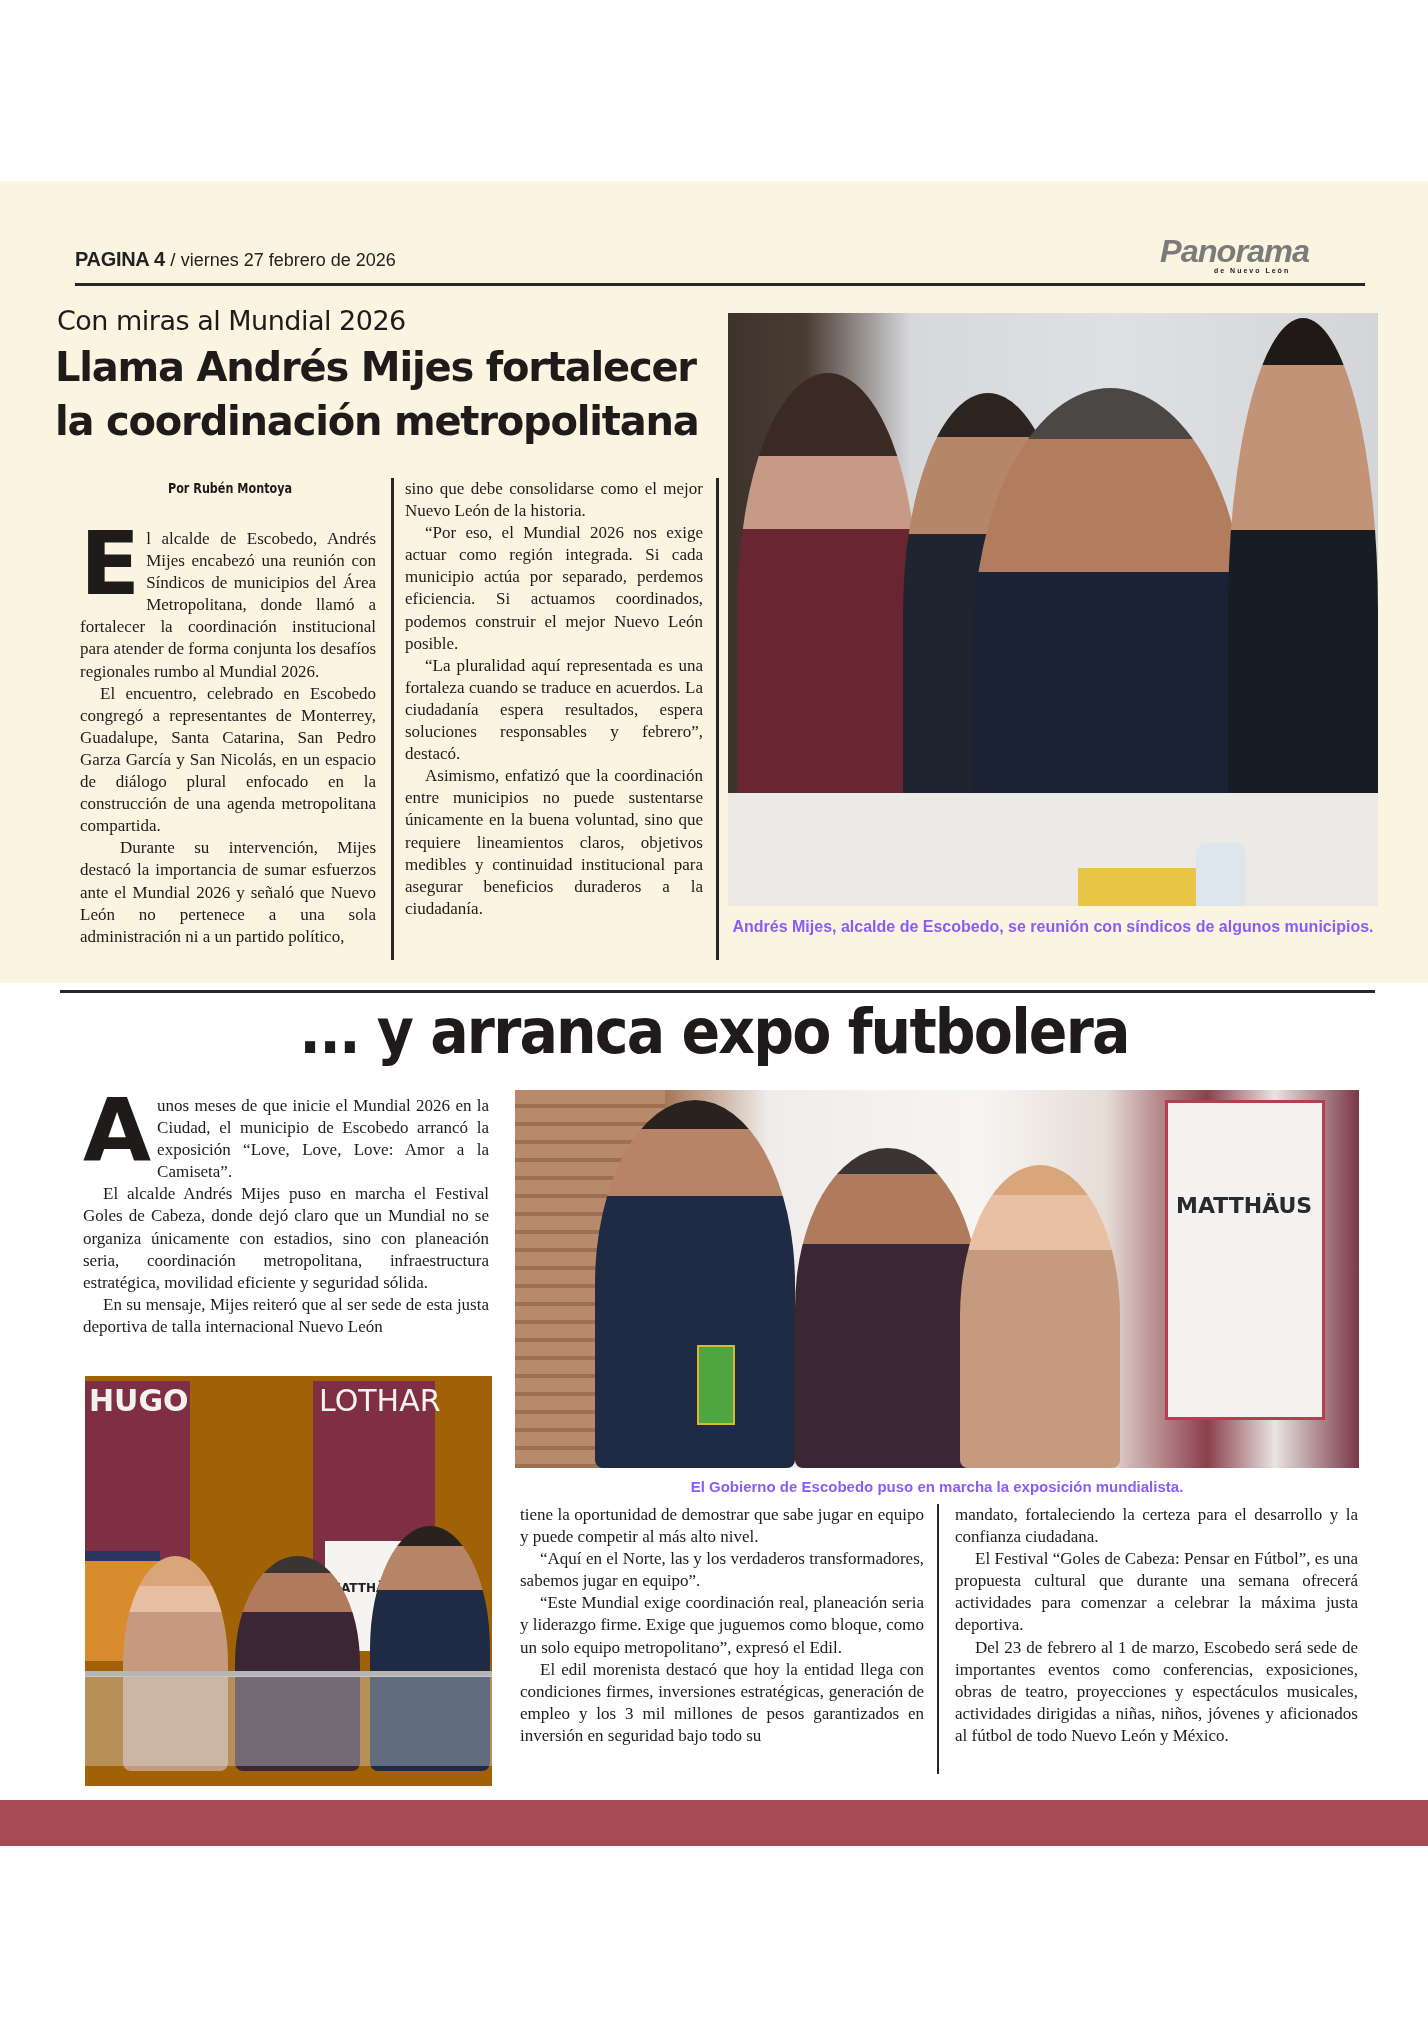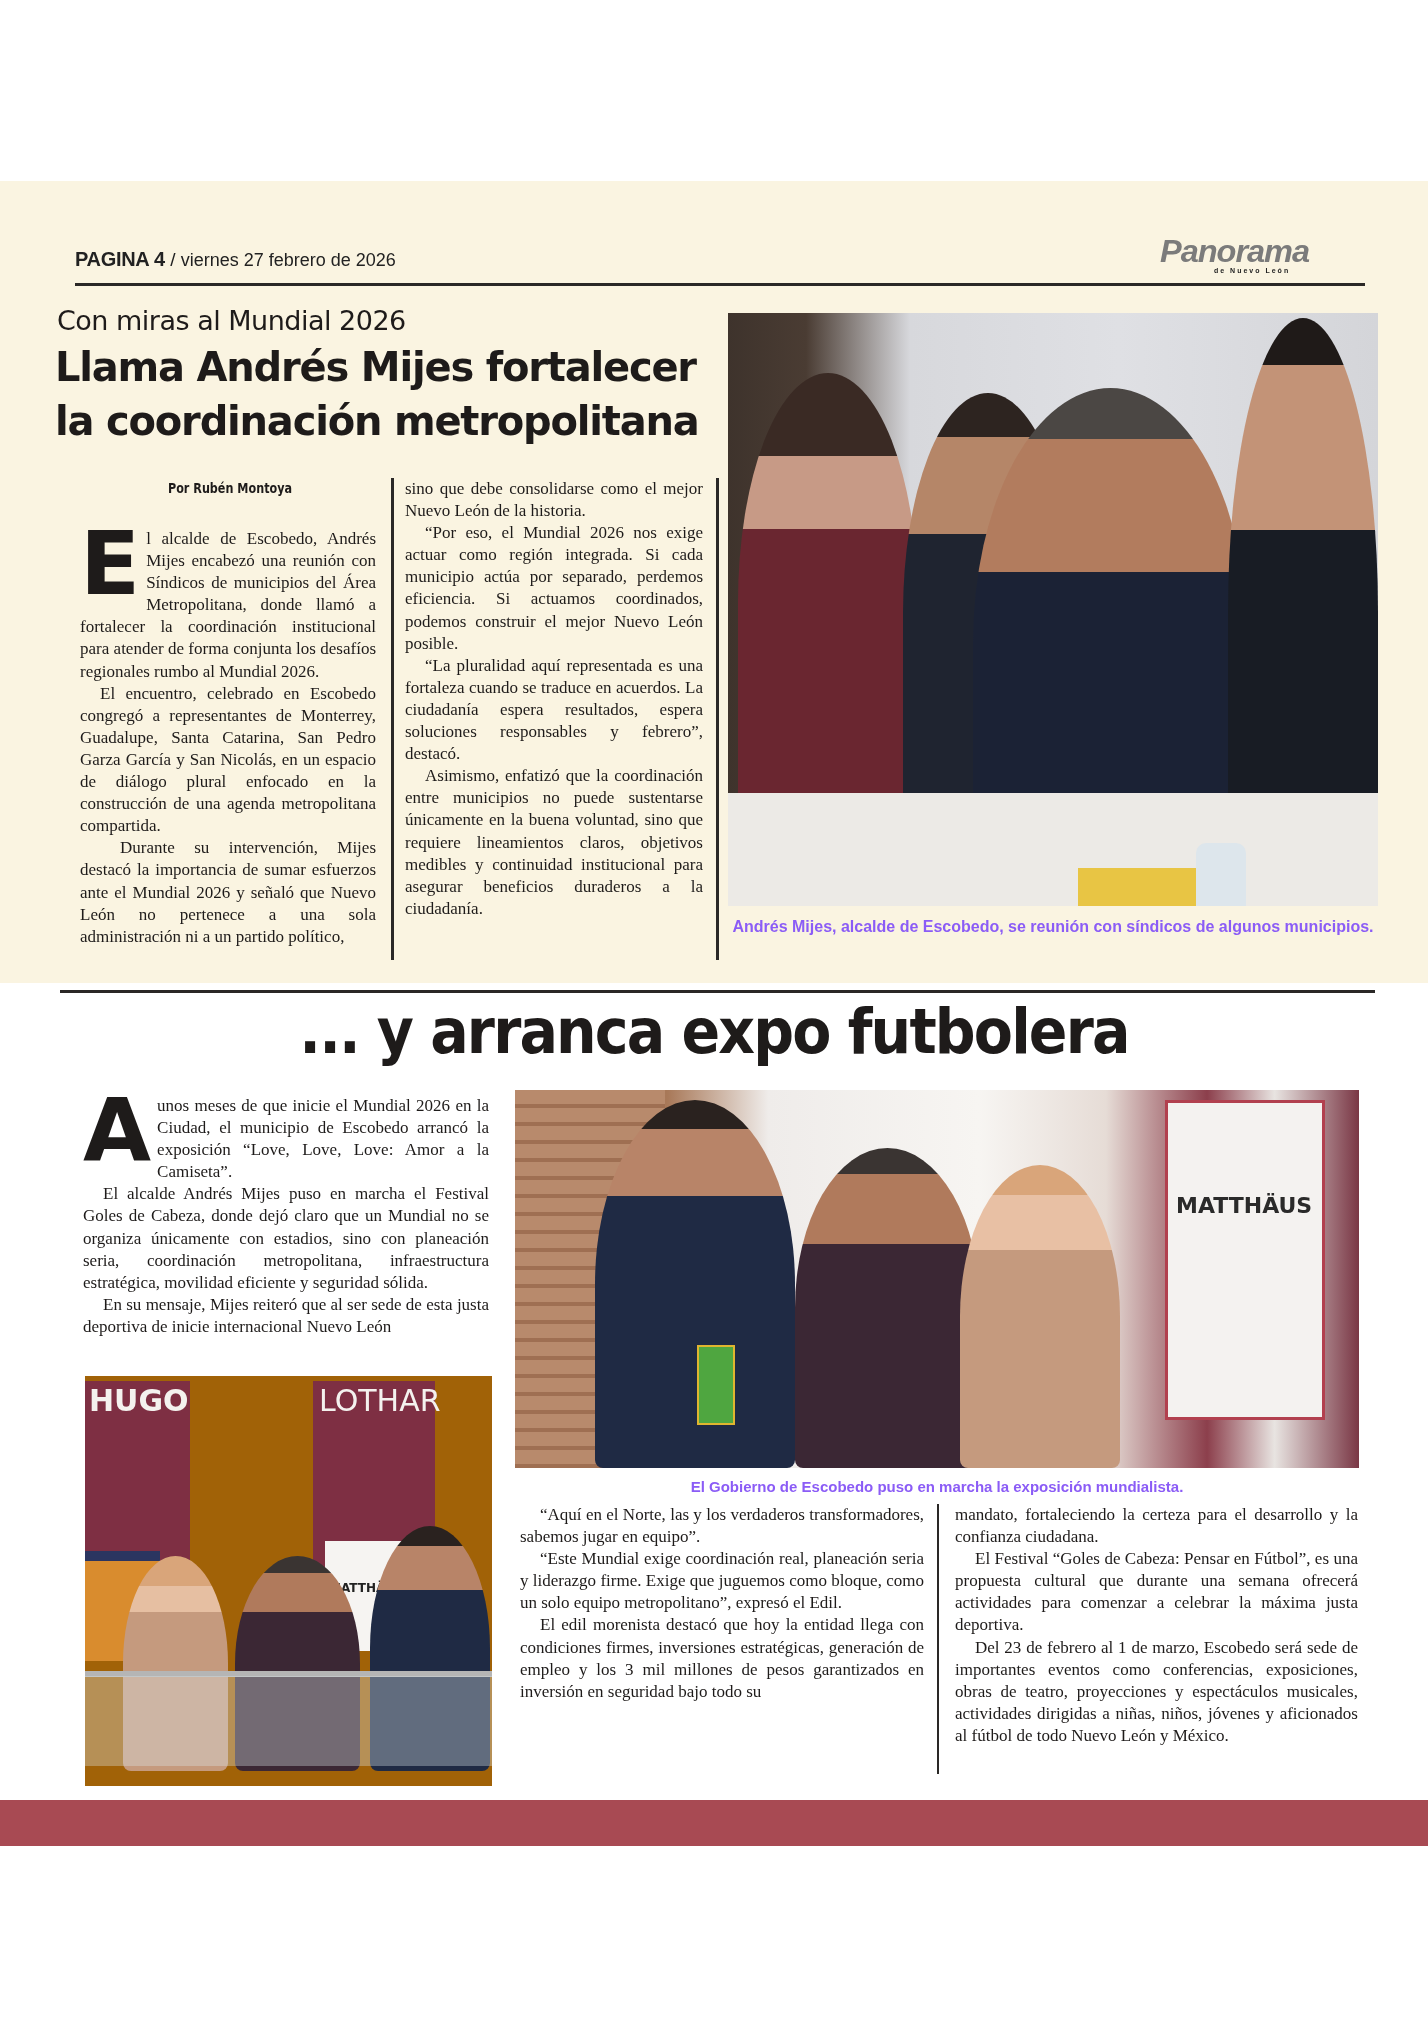--- a/index.html
+++ b/index.html
@@ -98,21 +98,21 @@
   <div style="position:absolute;left:468px;top:530px;width:50px;height:63px;background:#dde6ec;border-radius:10px 10px 0 0;"></div>
 </div>
 <div class="cap cap-a">Andrés Mijes, alcalde de Escobedo, se reunión con síndicos de algunos municipios.</div>
 
 <div class="rule-section"></div>
 <h2 class="headline-b">... y arranca expo futbolera</h2>
 
 <div class="col col-b1">
   <p class="noindent"><span class="dropcap">A</span><span>unos meses de que inicie el Mundial 2026 en la Ciudad, el municipio de Escobedo arrancó la exposición “Love, Love, Love: Amor a la Camiseta”.</span></p>
   <p>El alcalde Andrés Mijes puso en marcha el Festival Goles de Cabeza, donde dejó claro que un Mundial no se organiza únicamente con estadios, sino con planeación seria, coordinación metropolitana, infraestructura estratégica, movilidad eficiente y seguridad sólida.</p>
-  <p>En su mensaje, Mijes reiteró que al ser sede de esta justa deportiva de inicie internacional Nuevo León</p>
+  <p>En su mensaje, Mijes reiteró que al ser sede de esta justa deportiva de talla internacional Nuevo León</p>
 </div>
 
 <div class="photo photo-expo">
   <div style="position:absolute;left:0;top:0;width:150px;height:378px;background:repeating-linear-gradient(180deg,#b88a6c 0 14px,#9f6f52 14px 18px);"></div>
   <div class="fig" style="left:80px;top:10px;width:200px;height:368px;background:linear-gradient(180deg,#2a221f 0%,#2a221f 8%,#b88468 8%,#b88468 26%,#1f2a44 26%,#1f2a44 100%);"></div>
   <div style="position:absolute;left:182px;top:255px;width:38px;height:80px;background:#4fa640;border:2px solid #e0b52f;"></div>
   <div class="fig" style="left:280px;top:58px;width:185px;height:320px;background:linear-gradient(180deg,#3a3432 0%,#3a3432 8%,#b07a5c 8%,#b07a5c 30%,#3b2734 30%,#3b2734 100%);"></div>
   <div class="fig" style="left:445px;top:75px;width:160px;height:303px;background:linear-gradient(180deg,#d9a57a 0%,#d9a57a 10%,#e8c0a4 10%,#e8c0a4 28%,#c59a7e 28%,#c59a7e 100%);"></div>
   <div style="position:absolute;left:650px;top:10px;width:160px;height:320px;background:#f4f2f0;border:3px solid #b2404f;">
     <span style="position:absolute;left:8px;top:90px;font-family:'DejaVu Sans',sans-serif;font-weight:bold;font-size:22px;color:#2a2a2a;">MATTHÄUS</span>
@@ -132,20 +132,21 @@
     <span style="position:absolute;left:4px;top:40px;font-family:'DejaVu Sans',sans-serif;font-weight:bold;font-size:12px;color:#222;">MATTHÄUS</span>
   </div>
   <div class="fig" style="left:38px;top:180px;width:105px;height:215px;background:linear-gradient(180deg,#d9a57a 0%,#d9a57a 14%,#e6bfa2 14%,#e6bfa2 26%,#c59a7e 26%,#c59a7e 100%);"></div>
   <div class="fig" style="left:150px;top:180px;width:125px;height:215px;background:linear-gradient(180deg,#3a3432 0%,#3a3432 8%,#b07a5c 8%,#b07a5c 26%,#3b2734 26%,#3b2734 100%);"></div>
   <div class="fig" style="left:285px;top:150px;width:120px;height:245px;background:linear-gradient(180deg,#2a221f 0%,#2a221f 8%,#b88468 8%,#b88468 26%,#1f2a44 26%,#1f2a44 100%);"></div>
   <div style="position:absolute;left:0;top:295px;width:407px;height:6px;background:#b5b5b5;"></div>
   <div style="position:absolute;left:0;top:300px;width:407px;height:90px;background:rgba(220,232,236,0.35);"></div>
 </div>
 
 <div class="col col-b2">
+  <p class="noindent">tiene la oportunidad de demostrar que sabe jugar en equipo y puede competir al más alto nivel.</p>
   <p>“Aquí en el Norte, las y los verdaderos transformadores, sabemos jugar en equipo”.</p>
   <p>“Este Mundial exige coordinación real, planeación seria y liderazgo firme. Exige que juguemos como bloque, como un solo equipo metropolitano”, expresó el Edil.</p>
   <p>El edil morenista destacó que hoy la entidad llega con condiciones firmes, inversiones estratégicas, generación de empleo y los 3 mil millones de pesos garantizados en inversión en seguridad bajo todo su</p>
 </div>
 <div class="vrule vrule-b"></div>
 <div class="col col-b3">
   <p class="noindent">mandato, fortaleciendo la certeza para el desarrollo y la confianza ciudadana.</p>
   <p>El Festival “Goles de Cabeza: Pensar en Fútbol”, es una propuesta cultural que durante una semana ofrecerá actividades para comenzar a celebrar la máxima justa deportiva.</p>
   <p>Del 23 de febrero al 1 de marzo, Escobedo será sede de importantes eventos como conferencias, exposiciones, obras de teatro, proyecciones y espectáculos musicales, actividades dirigidas a niñas, niños, jóvenes y aficionados al fútbol de todo Nuevo León y México.</p>
 </div>

